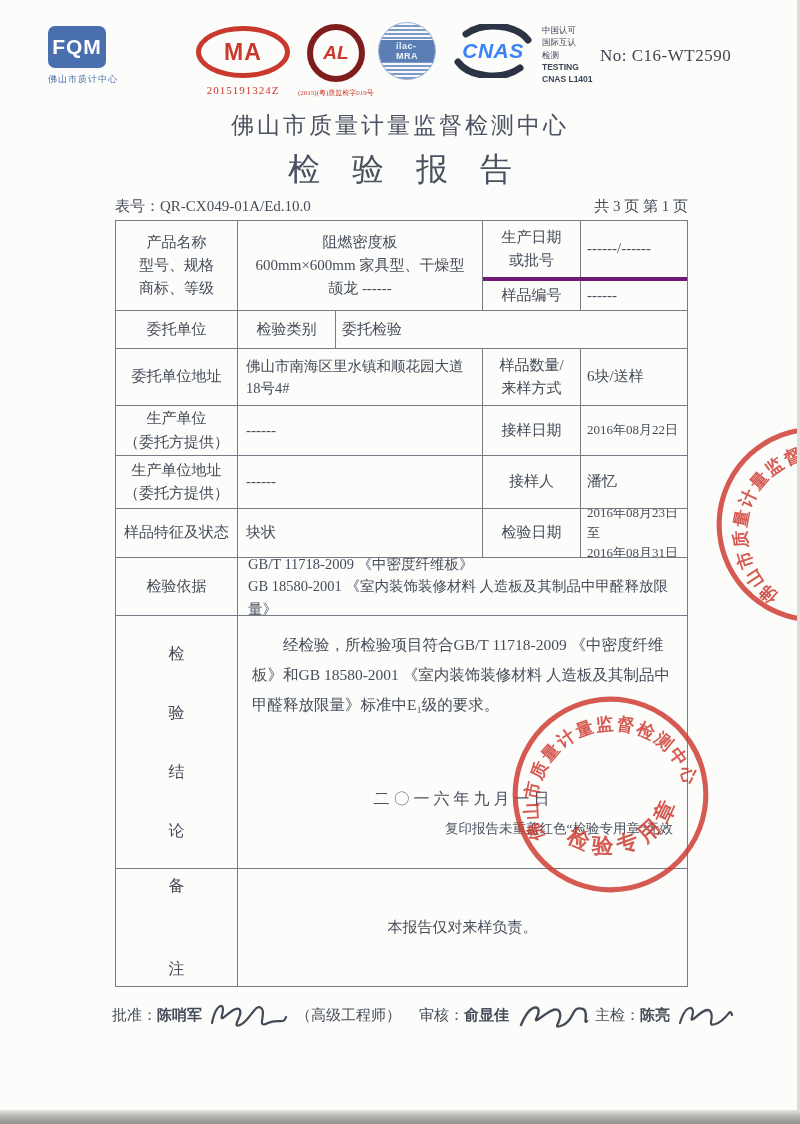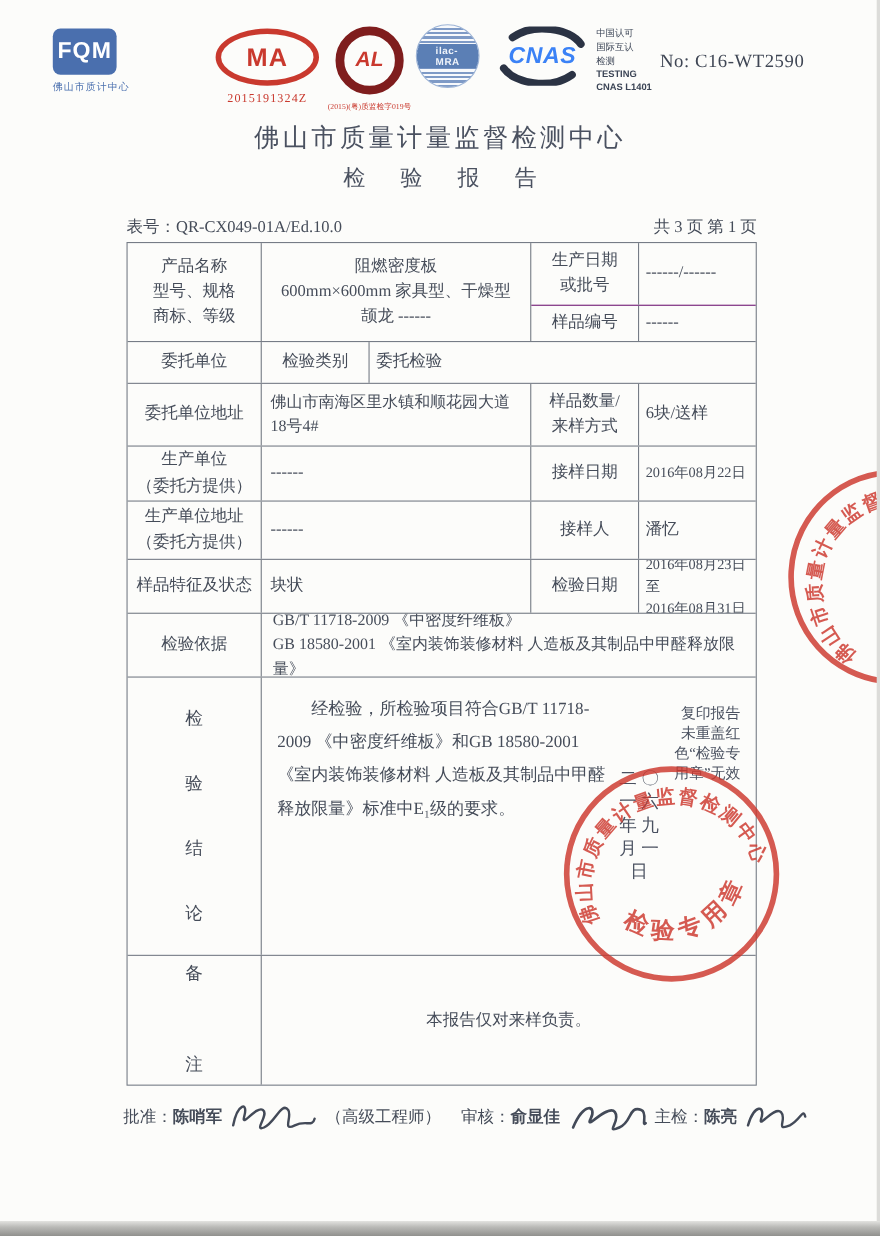--- a/index.html
+++ b/index.html
@@ -15,21 +15,21 @@
   .fqm-box{width:58px;height:42px;background:#4a6fae;color:#fff;border-radius:7px;
         display:flex;align-items:center;justify-content:center;font-weight:bold;
         font-size:21px;letter-spacing:1px;font-family:"Liberation Sans",sans-serif;}
   .fqm-cap{margin-top:5px;font-size:9px;color:#4a6fae;letter-spacing:1px;}
   .cma{position:absolute;left:196px;top:26px;text-align:center;}
   .cma-oval{width:84px;height:42px;border:5px solid #c9392e;border-radius:50%;
         display:flex;align-items:center;justify-content:center;color:#c9392e;
         font-weight:bold;font-size:23px;font-family:"Liberation Sans",sans-serif;letter-spacing:1px;}
   .cma-cap{margin-top:6px;font-size:11px;color:#c9392e;letter-spacing:1px;}
   .cal{position:absolute;left:298px;top:24px;text-align:center;}
-  .cal-circ{width:46px;height:46px;border:8px solid #7f1d1d;border-radius:50%;margin:0 auto;
+  .cal-circ{width:46px;height:46px;border:6px solid #7f1d1d;border-radius:50%;margin:0 auto;
         display:flex;align-items:center;justify-content:center;color:#c9392e;
         font-weight:bold;font-size:19px;font-family:"Liberation Sans",sans-serif;font-style:italic;}
   .cal-cap{margin-top:6px;font-size:7px;color:#c9392e;white-space:nowrap;}
   .ilac{position:absolute;left:378px;top:22px;width:56px;height:56px;border-radius:50%;
         background:repeating-linear-gradient(#f7f9fc 0 2px,#7e9ac6 2px 4px);
         display:flex;align-items:center;justify-content:center;overflow:hidden;border:1px solid #9db4d6;}
   .ilac-label{background:#5b7fb5;color:#eef3fa;font-size:9px;font-weight:bold;
         padding:1px 20px;font-family:"Liberation Sans",sans-serif;letter-spacing:0.5px;}
   .cnas{position:absolute;left:452px;top:24px;width:82px;height:54px;}
   .cnas-text{position:absolute;left:50%;top:50%;transform:translate(-50%,-50%);
@@ -37,21 +37,21 @@
         font-family:"Liberation Sans",sans-serif;letter-spacing:0.5px;}
   .cnas-side{position:absolute;left:542px;top:24px;font-size:8.5px;line-height:1.45;
         color:#3c4556;font-family:"Liberation Sans",sans-serif;}
   .cnas-side .b{font-weight:bold;}
   .report-no{position:absolute;left:600px;top:46px;font-size:17px;color:#3f4654;letter-spacing:0.5px;}
 
   
   .org-title{position:absolute;left:0;top:110px;width:100%;text-align:center;
         font-size:23px;letter-spacing:3px;color:#4a5160;}
   .report-title{position:absolute;left:0;top:148px;width:100%;text-align:center;
-        font-size:20px;letter-spacing:32px;text-indent:32px;color:#4a5160;}
+        font-size:32px;letter-spacing:32px;text-indent:32px;color:#4a5160;}
   .meta-row{position:absolute;left:115px;top:197px;width:573px;display:flex;
         justify-content:space-between;font-size:15px;color:#454c59;}
 
   
   .rtable{position:absolute;left:115px;top:220px;width:573px;border:1px solid #767c86;
         box-sizing:border-box;font-size:15px;}
   .trow{display:flex;border-bottom:1px solid #767c86;box-sizing:border-box;}
   .trow:last-child{border-bottom:none;}
   .c{box-sizing:border-box;display:flex;align-items:center;white-space:pre-line;
         line-height:1.55;overflow:hidden;}
@@ -60,21 +60,21 @@
   .c3{width:98px;border-right:1px solid #767c86;justify-content:center;text-align:center;padding:2px 3px;}
   .c4{flex:1;padding:2px 6px;}
   .c2.center{justify-content:center;text-align:center;padding:2px 4px;}
   .rcol{flex:1;display:flex;flex-direction:column;}
   .rsub{display:flex;flex:none;}
   .rsub .c3{border-right:1px solid #767c86;}
   .merge{flex:1;border-right:none;padding:2px 10px;}
   .small{font-size:13px;}
 
   .vlabel{font-size:16px;}
-  .concl-body{flex:1;display:flex;flex-direction:row;padding:14px 12px 8px 14px;box-sizing:border-box;}
+  .concl-body{flex:1;display:flex;flex-direction:column;padding:14px 12px 8px 14px;box-sizing:border-box;}
   .concl-text{font-size:15.5px;line-height:1.95;text-indent:2em;color:#454c59;}
   .concl-date{margin-top:68px;text-align:center;font-size:16px;letter-spacing:4px;color:#4a5160;}
   .concl-note{margin-top:10px;text-align:right;font-size:13.5px;color:#4a5160;padding-right:2px;}
   .remark-body{flex:1;display:flex;align-items:center;justify-content:center;font-size:15px;}
 
   
   .footer{position:absolute;left:112px;top:995px;width:660px;display:flex;
         align-items:center;font-size:15px;color:#454c59;}
   .sig{margin:0 4px;}
   .sig svg{display:block;}
@@ -131,21 +131,21 @@
   <div class="rtable">
 
     <div class="trow" style="height:90px">
       <div class="c c1">产品名称
 型号、规格
 商标、等级</div>
       <div class="c c2 center">阻燃密度板
 600mm×600mm 家具型、干燥型
 颉龙   ------</div>
       <div class="rcol">
-        <div class="rsub" style="height:56px;border-bottom:1px solid #701a75;align-items:flex-end;">
+        <div class="rsub" style="height:56px;border-bottom:4px solid #701a75;align-items:flex-end;">
           <div class="c c3" style="height:100%">生产日期
 或批号</div>
           <div class="c c4" style="height:100%">------/------</div>
         </div>
         <div class="rsub" style="flex:1;align-items:flex-end;">
           <div class="c c3" style="height:100%">样品编号</div>
           <div class="c c4" style="height:100%">------</div>
         </div>
       </div>
     </div>

